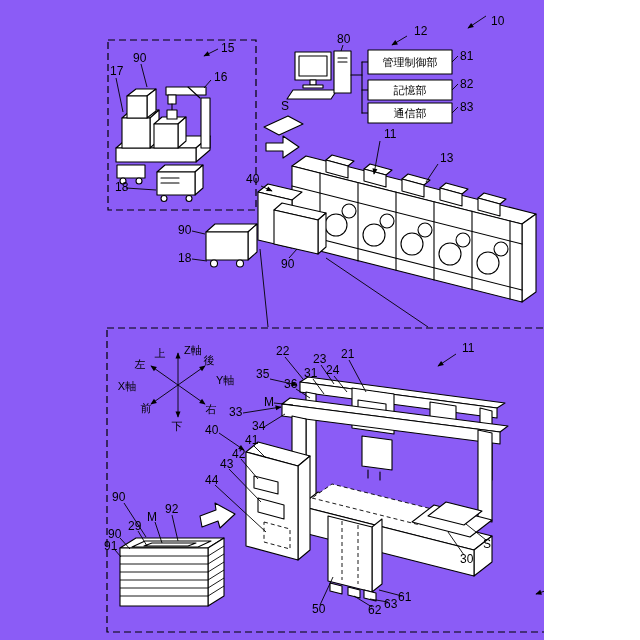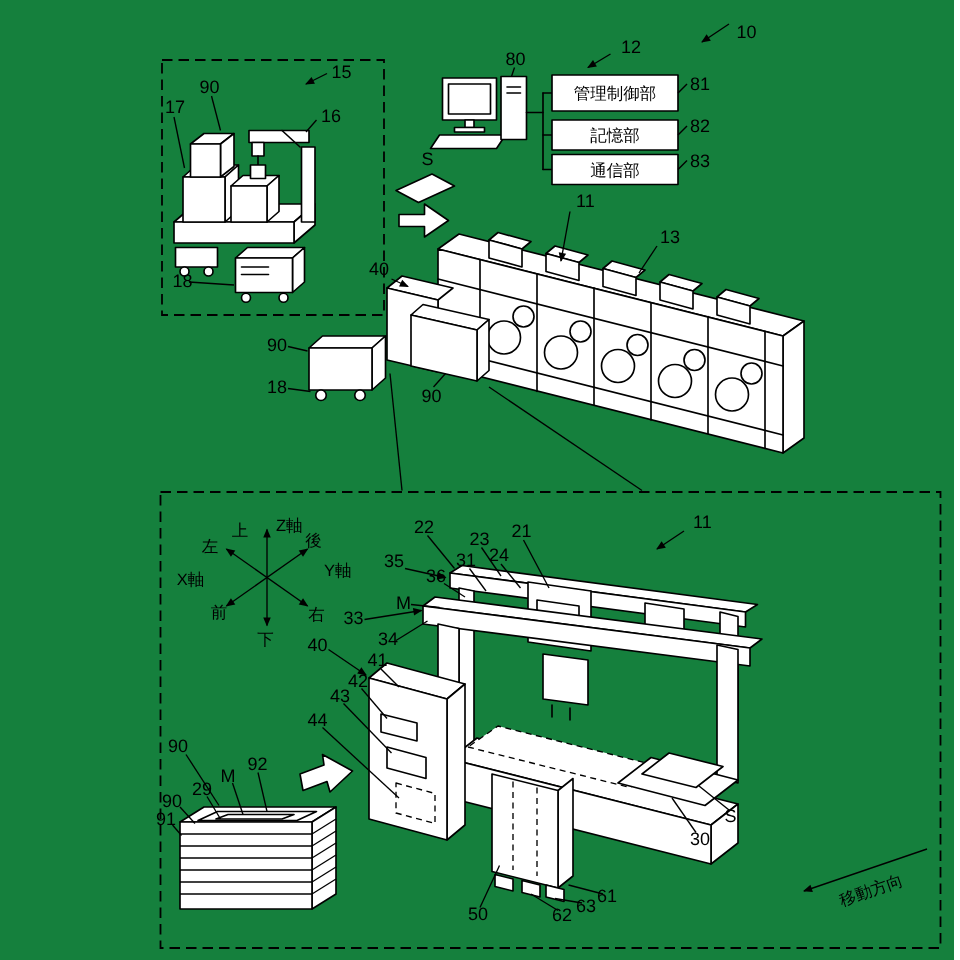--- a/index.html
+++ b/index.html
@@ -1,16 +1,16 @@
 <!DOCTYPE html>
 <html><head>
 <meta charset="utf-8">
 <style>
   html,body{margin:0;padding:0;background:#fff;}
-  .page{position:relative;width:636px;height:640px;background:#15803d;overflow:hidden;
+  .page{position:relative;width:544px;height:640px;background:#8b5cf6;overflow:hidden;
         font-family:"Liberation Sans","DejaVu Sans",sans-serif;}
   svg{display:block}
   svg text{font-family:"Liberation Sans","DejaVu Sans",sans-serif;font-size:12px;fill:#000;}
   svg text.jp{font-size:11px;}
   svg text.ax{font-size:11px;}
   .ln{stroke:#000;stroke-width:1.1;fill:none;stroke-linecap:round;stroke-linejoin:round;}
   .fw{fill:#fff;stroke:#000;stroke-width:1.1;stroke-linejoin:round;}
   .leader{stroke:#000;stroke-width:0.9;fill:none;}
   .dashbox{fill:none;stroke:#000;stroke-width:1.2;stroke-dasharray:7 4;}
   .d2{stroke-dasharray:4 3;stroke-width:0.9;}

